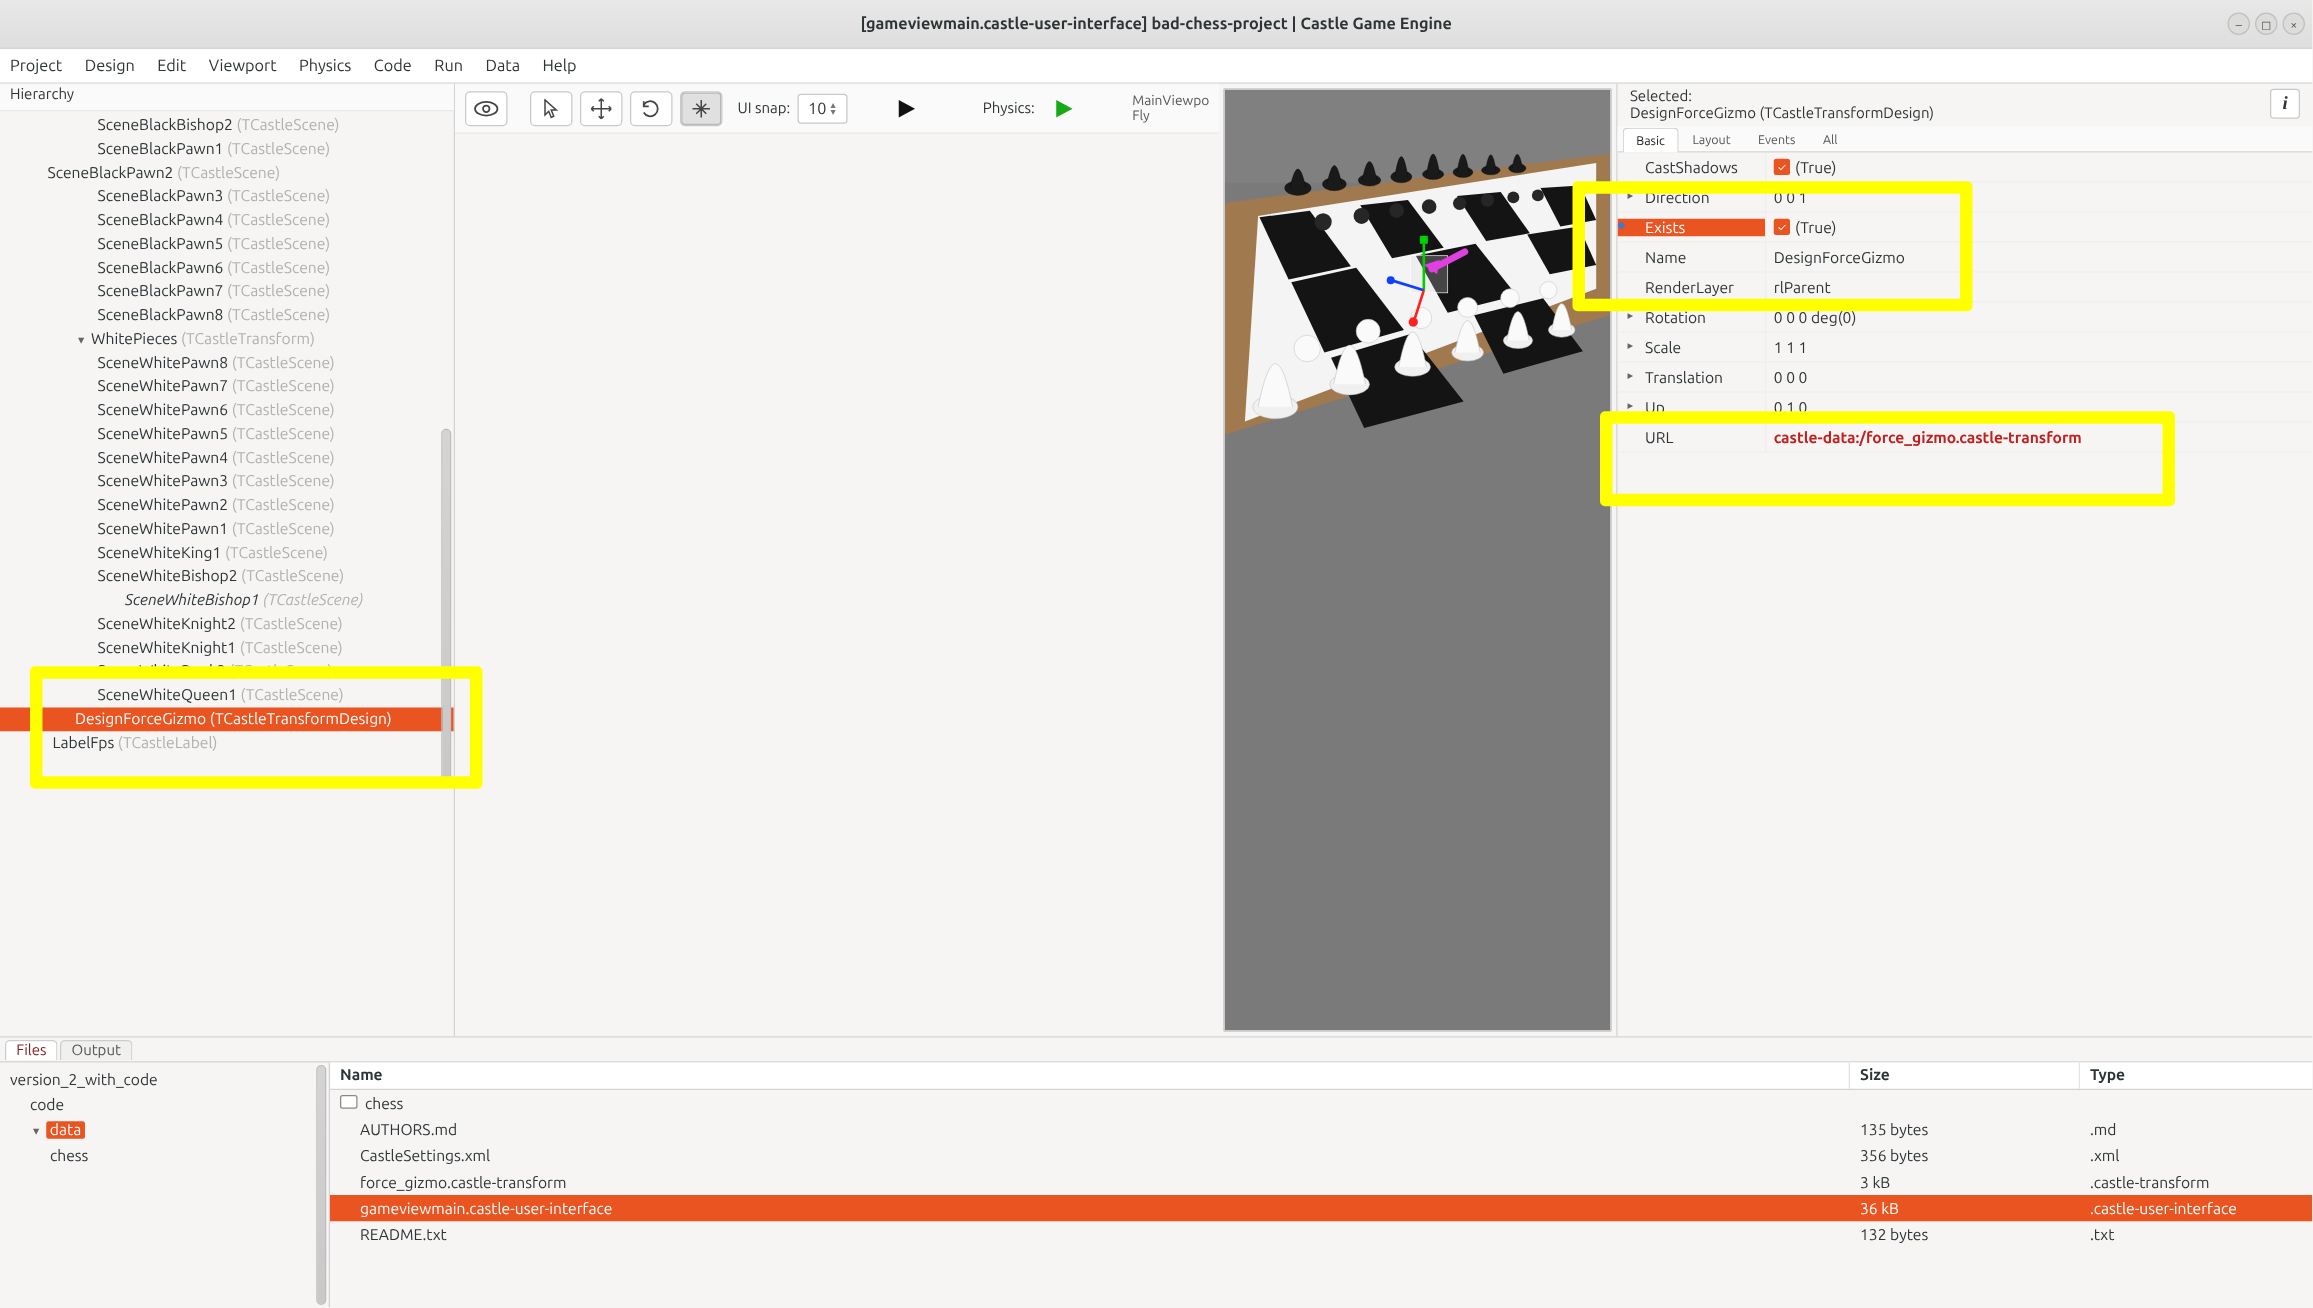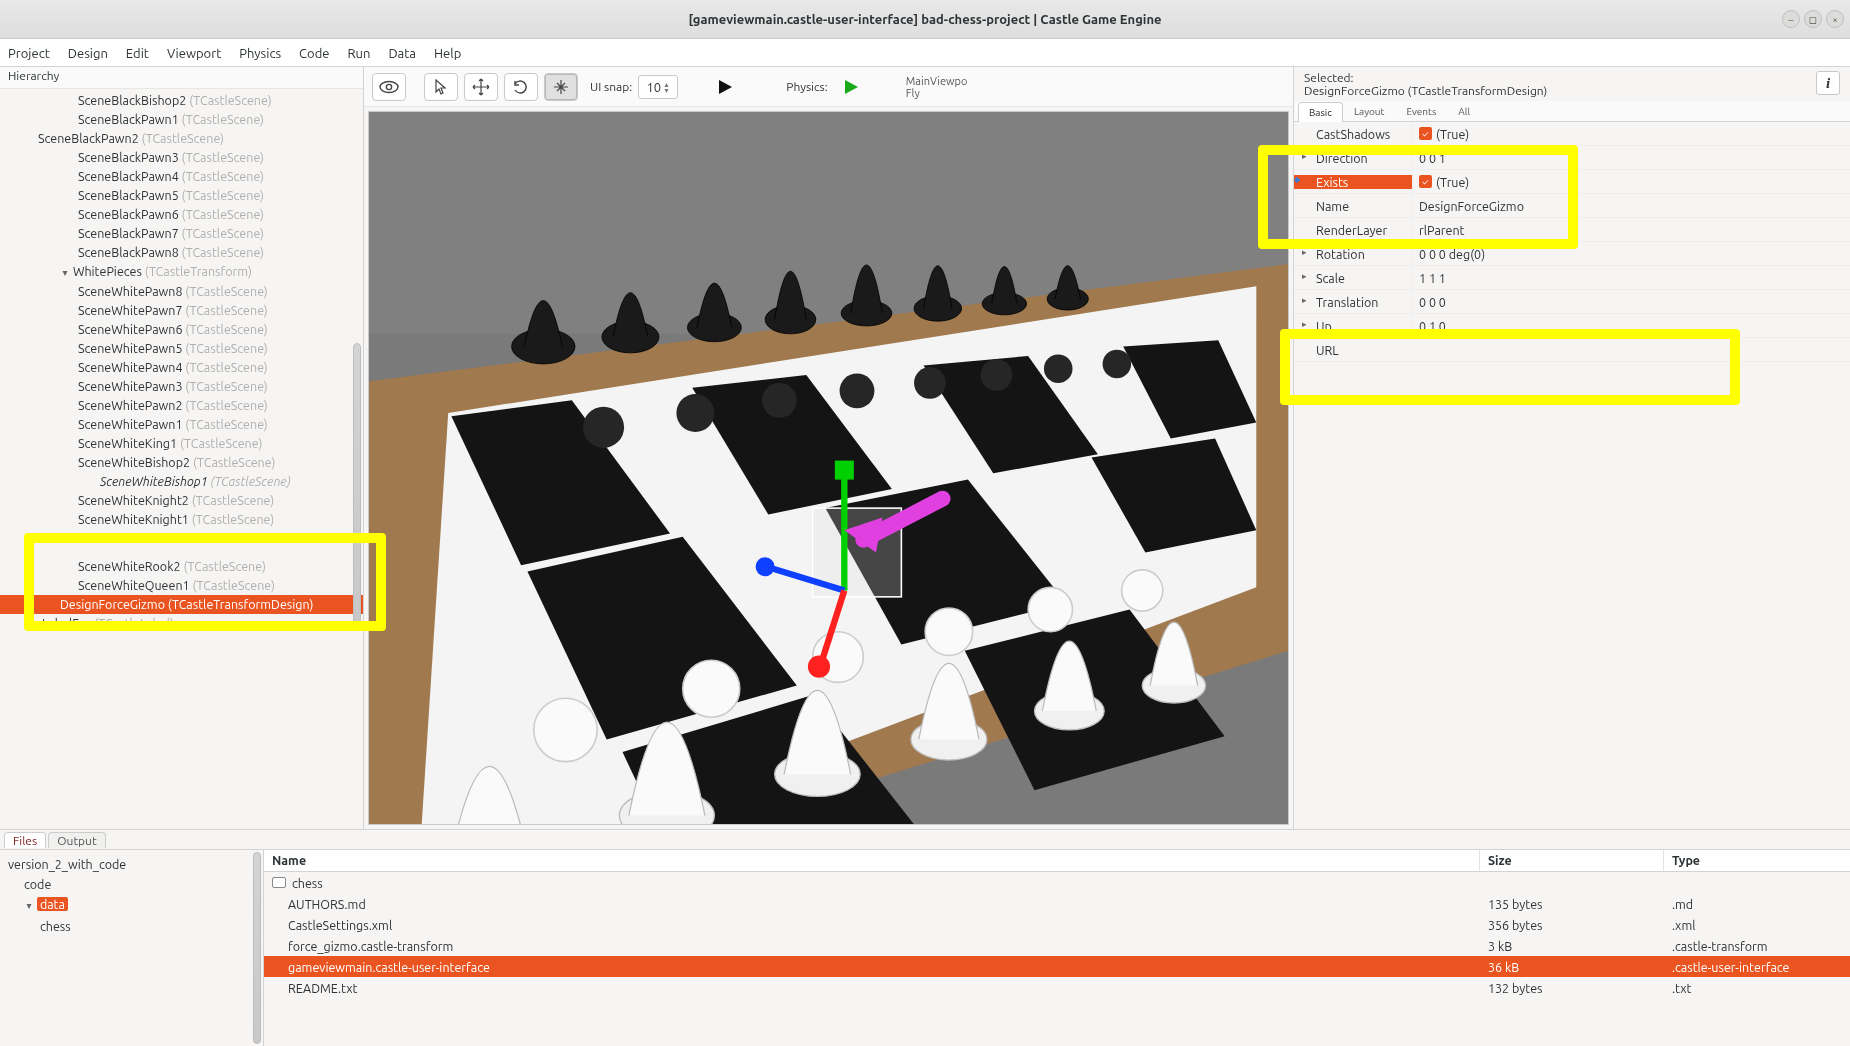--- a/index.html
+++ b/index.html
@@ -18,21 +18,21 @@
   .tree-wrap { flex:1; overflow:hidden; position:relative; }
   .tree { font-size: 12.5px; line-height:19px; padding:2px 0; color:#2e3436; height:100%; overflow-y:auto; }
   .tree-row { white-space:nowrap; padding:0 6px; position:relative; }
   .node-name.gray { color:#b0b0b0; }
   .tree-row.sel { background:#e95420; color:#fff; }
   .tree-row.sel .node-name.gray { color:#fff; }
   .expander { display:inline-block; width:10px; text-align:center; color:#666; font-size:10px; }
   .tree-scrollbar { position:absolute; right:2px; top: 254px; width:8px; height:284px; background:linear-gradient(#d4d4d4,#c8c8c8); border:1px solid #bdbdbd; border-radius:4px; }
   .hi-lite-1 { position:absolute; left:24px; top:466px; width:362px; height:98px; border:10px solid #ffff00; background:rgba(255,255,0,0.0); pointer-events:none; z-index:50; border-radius:4px;}
   
-  .center { flex:1; display:flex; flex-direction:column; min-width:0; }
+  .center { flex:1; display:flex; flex-direction:row; min-width:0; }
   .toolbar { height:40px; display:flex; align-items:center; padding:4px 8px; gap:6px; background:#fafafa; border-bottom:1px solid #e7e7e7; }
   .tbtn { height:28px; min-width:34px; border:1px solid #c9c9c9; border-radius:4px; background:#fff; display:flex; align-items:center; justify-content:center; font-size:14px; color:#444; }
   .tbtn.active { background:#e0e0e0; box-shadow: inset 0 0 0 1px #b8b8b8; }
   .snap-label { font-size:12px; margin-left:6px; }
   .snap-box { width:40px; height:24px; border:1px solid #c9c9c9; border-radius:3px; display:flex; align-items:center; justify-content:center; position:relative; background:#fff; }
   .snap-spin { display:flex; flex-direction:column; margin-left:2px; }
   .snap-spin span { font-size:7px; line-height:6px; color:#777;}
   .phys-label { margin-left:38px; font-size:12px; }
   .cam-block { margin-left:32px; font-size:11px; color:#555; line-height:12px; }
   .viewport-wrap { flex:1; padding:4px 4px 4px 4px; }
@@ -130,21 +130,21 @@
             <div class="tree-row" style="padding-left: 78px;"><span class="node-name">SceneWhitePawn5</span> <span class="node-name gray">(TCastleScene)</span></div>
             <div class="tree-row" style="padding-left: 78px;"><span class="node-name">SceneWhitePawn4</span> <span class="node-name gray">(TCastleScene)</span></div>
             <div class="tree-row" style="padding-left: 78px;"><span class="node-name">SceneWhitePawn3</span> <span class="node-name gray">(TCastleScene)</span></div>
             <div class="tree-row" style="padding-left: 78px;"><span class="node-name">SceneWhitePawn2</span> <span class="node-name gray">(TCastleScene)</span></div>
             <div class="tree-row" style="padding-left: 78px;"><span class="node-name">SceneWhitePawn1</span> <span class="node-name gray">(TCastleScene)</span></div>
             <div class="tree-row" style="padding-left: 78px;"><span class="node-name">SceneWhiteKing1</span> <span class="node-name gray">(TCastleScene)</span></div>
             <div class="tree-row" style="padding-left: 78px;"><span class="node-name">SceneWhiteBishop2</span> <span class="node-name gray">(TCastleScene)</span></div>
             <div class="tree-row" style="padding-left: 100px; font-style: italic;"><span class="node-name">SceneWhiteBishop1</span> <span class="node-name gray">(TCastleScene)</span></div>
             <div class="tree-row" style="padding-left: 78px;"><span class="node-name">SceneWhiteKnight2</span> <span class="node-name gray">(TCastleScene)</span></div>
             <div class="tree-row" style="padding-left: 78px;"><span class="node-name">SceneWhiteKnight1</span> <span class="node-name gray">(TCastleScene)</span></div>
-            <div class="tree-row" style="padding-left: 78px; margin-top: 28px;"><span class="node-name">SceneWhiteRook2</span> <span class="node-name gray">(TCastleScene)</span></div>
+            <div class="tree-row" style="padding-left: 78px;"><span class="node-name">SceneWhiteRook2</span> <span class="node-name gray">(TCastleScene)</span></div>
             <div class="tree-row" style="padding-left: 78px;"><span class="node-name">SceneWhiteQueen1</span> <span class="node-name gray">(TCastleScene)</span></div>
             <div class="tree-row sel" style="padding-left: 60px;"><span class="node-name">DesignForceGizmo</span> <span class="node-name gray">(TCastleTransformDesign)</span></div>
             <div class="tree-row" style="padding-left: 42px;"><span class="node-name">LabelFps</span> <span class="node-name gray">(TCastleLabel)</span></div>
           </div>
         <div class="tree-scrollbar"></div>
       </div>
       <div class="hi-lite-1"></div>
     </div>
 
     <div class="center">
@@ -367,20 +367,23 @@
             </div>
           </div>
           <div class="prow">
             <div class="key"><span class="arrow">▸</span>Up</div>
             <div class="val">
               <span>0 1 0</span>
             </div>
           </div>
           <div class="prow">
             <div class="key">URL</div>
+            <div class="val url">
+              <span>castle-data:/force_gizmo.castle-transform</span>
+            </div>
           </div>
         </div>
       <div class="hi-lite-2"></div>
       <div class="hi-lite-3"></div>
     </div>
   </div>
 
   <div class="bottom-tabs">
     <div class="btab active">Files</div>
     <div class="btab">Output</div>

